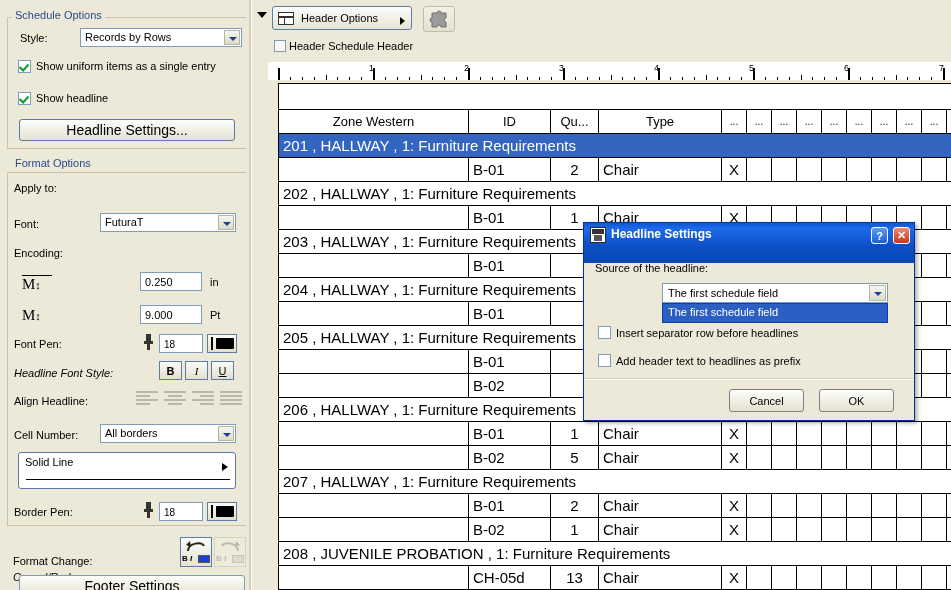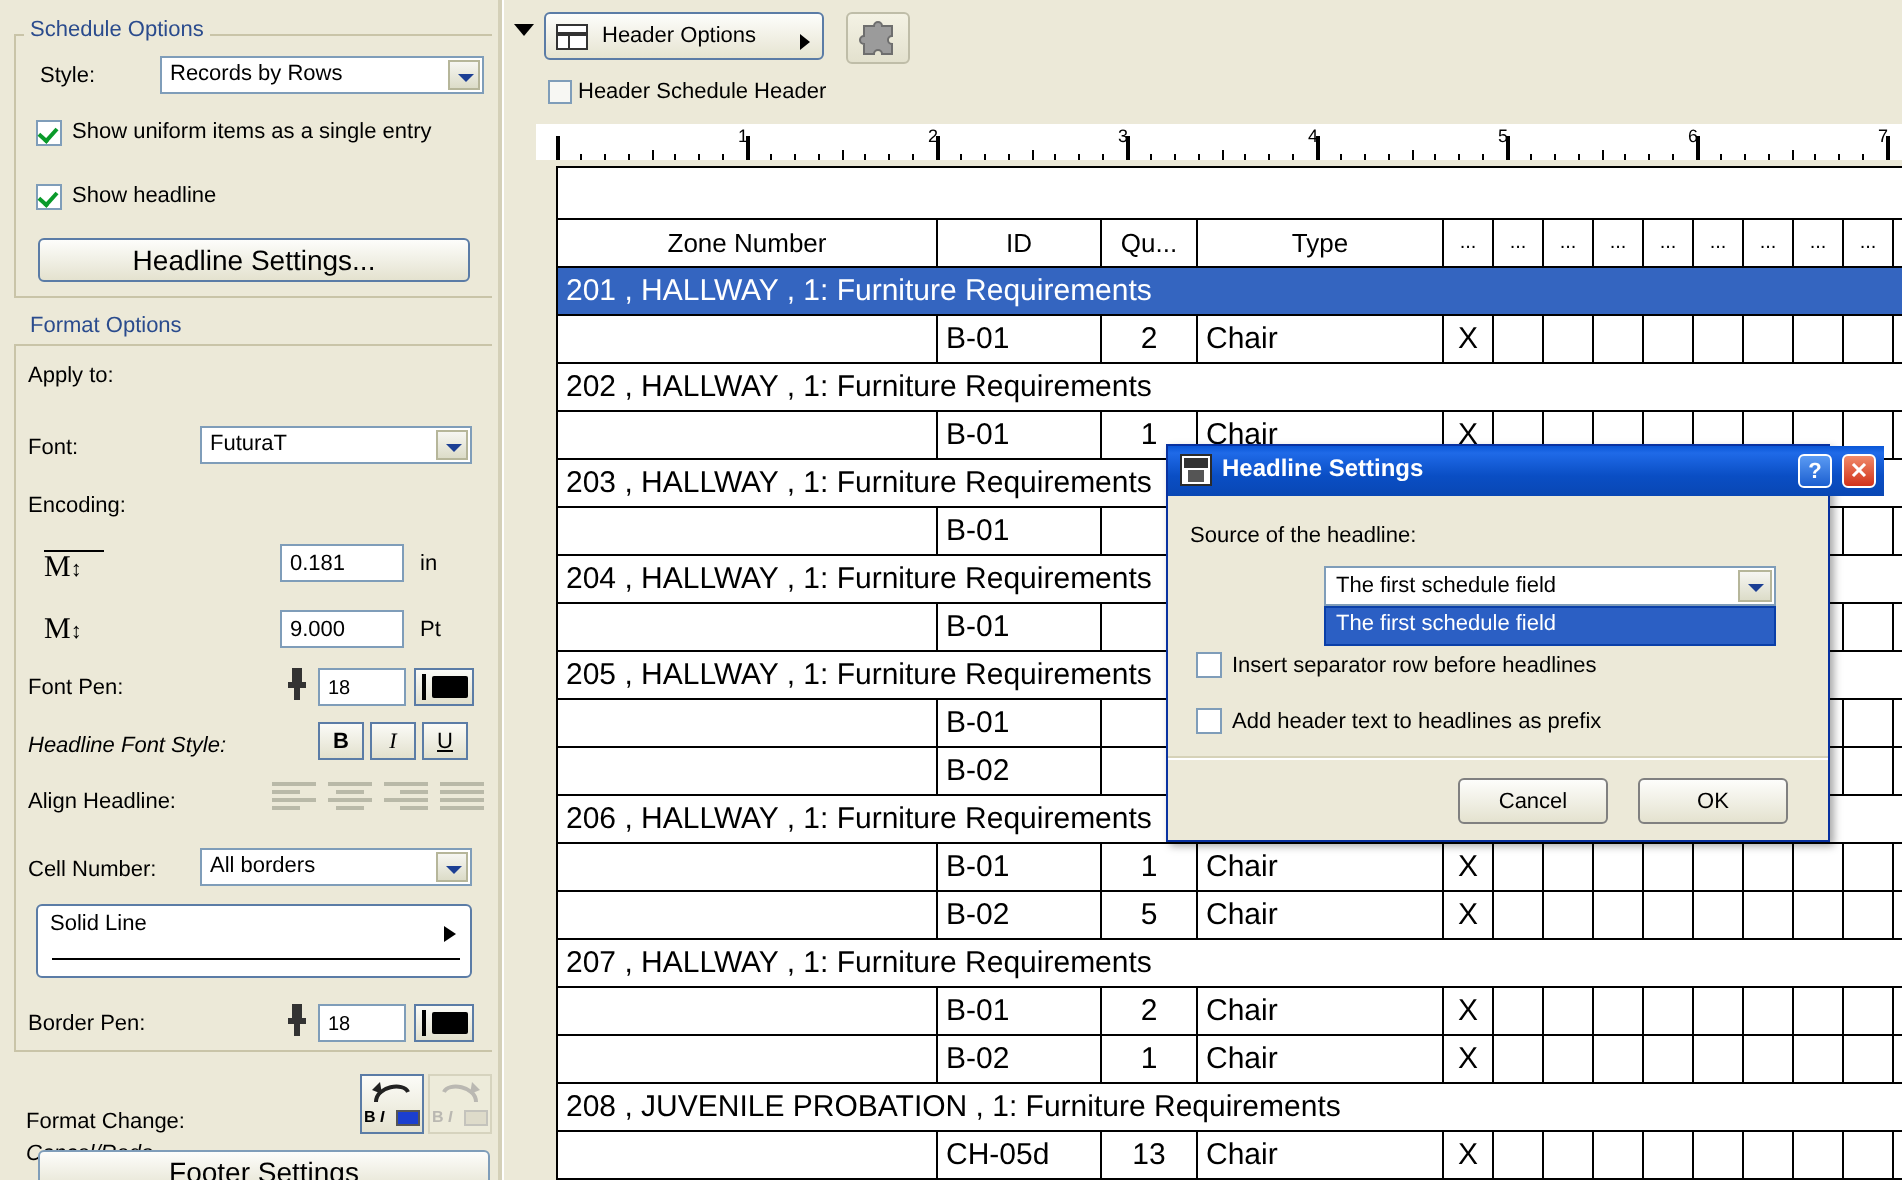--- a/index.html
+++ b/index.html
@@ -86,22 +86,22 @@
   .cell.c{justify-content:center;}
   .cell.r{justify-content:flex-end;padding-right:6px;}
   .cell.l{padding-left:4px;}
   .hl{background:#3465c0;color:#fff;}
   .title-cell{border-right:none;}
 
   
   #dialog{position:absolute;left:583px;top:222px;width:332px;height:199px;
      background:#ece9d8;border:1px solid #0831a0;box-sizing:border-box;
      box-shadow:2px 2px 4px rgba(0,0,0,.35);}
-  #dlg-title{position:absolute;left:0;top:0;width:100%;height:25px;
-     background:linear-gradient(180deg,#0a56d6 0%,#1f6ae8 14%,#0a4ec4 60%,#0947b4 100%);padding-left:28px;}
+  #dlg-title{position:absolute;left:0;top:0;width:100%;height:40px;
+     background:linear-gradient(180deg,#0a56d6 0%,#1f6ae8 14%,#0a4ec4 60%,#0947b4 100%);}
   #dlg-title .tt{position:absolute;left:27px;top:4px;color:#fff;font-size:12px;font-weight:bold;}
   #dlg-ico{position:absolute;left:6px;top:4px;width:16px;height:16px;background:#fff;border:1px solid #2b2b2b;box-sizing:border-box;}
   #dlg-ico:before{content:"";position:absolute;left:1px;top:1px;width:12px;height:5px;background:#333;}
   #dlg-ico:after{content:"";position:absolute;left:3px;top:7px;width:8px;height:6px;background:#555;}
   .tbtn{position:absolute;top:4px;width:17px;height:17px;border:1px solid #fff;border-radius:3px;box-sizing:border-box;
      color:#fff;font-size:11px;font-weight:bold;display:flex;align-items:center;justify-content:center;}
   #dlg-help{right:26px;background:linear-gradient(#5b9bf3,#1c5fd0);}
   #dlg-close{right:4px;background:linear-gradient(#f08a6a,#d1321a);}
 
   #dlg-body{position:absolute;left:0;top:25px;width:100%;height:174px;}
@@ -158,21 +158,21 @@
     <div class="combo" style="left:100px;top:213px;width:136px;">
       <span class="val">FuturaT</span>
       <span class="arrow"></span>
     </div>
 
     <div class="lbl" style="left:14px;top:247px;">Encoding:</div>
 
     <div style="position:absolute;left:22px;top:275px;width:30px;height:18px;font-size:15px;
                 font-family:'Liberation Serif',serif;border-top:1px solid #000;">M<span style="font-size:11px;">↕</span></div>
     <div class="numfield" style="left:140px;top:272px;width:62px;">
-      <span>0.181</span>
+      <span>0.250</span>
     </div>
     <div class="lbl" style="left:210px;top:276px;">in</div>
 
     <div style="position:absolute;left:22px;top:307px;width:30px;height:18px;font-size:15px;
                 font-family:'Liberation Serif',serif;">M<span style="font-size:11px;">↕</span></div>
     <div class="numfield" style="left:140px;top:305px;width:62px;">
       <span>9.000</span>
     </div>
     <div class="lbl" style="left:210px;top:309px;">Pt</div>
 
@@ -362,21 +362,21 @@
         <div class="num" style="left: 671px;">7</div>
       </div>
 
     <div id="sheet">
 
       <div class="trow" style="top:0;height:26px;">
         <div class="cell title-cell r" style="left:0;width:941px;font-size:15px;padding-right:6px;">FF&amp;E by Zone: SECOND LEVEL</div>
       </div>
 
       <div class="trow" style="top:26px;height:24px;">
-        <div class="cell c" style="left:0;width:190px;">Zone Number</div>
+        <div class="cell c" style="left:0;width:190px;">Zone Western</div>
         <div class="cell c" style="left:190px;width:82px;">ID</div>
         <div class="cell c" style="left:272px;width:48px;">Qu...</div>
         <div class="cell c" style="left:320px;width:123px;">Type</div>
         <div class="cell c" style="left:443px;width:25px;font-size:10px;">...</div>
         <div class="cell c" style="left:468px;width:25px;font-size:10px;">...</div>
         <div class="cell c" style="left:493px;width:25px;font-size:10px;">...</div>
         <div class="cell c" style="left:518px;width:25px;font-size:10px;">...</div>
         <div class="cell c" style="left:543px;width:25px;font-size:10px;">...</div>
         <div class="cell c" style="left:568px;width:25px;font-size:10px;">...</div>
         <div class="cell c" style="left:593px;width:25px;font-size:10px;">...</div>

